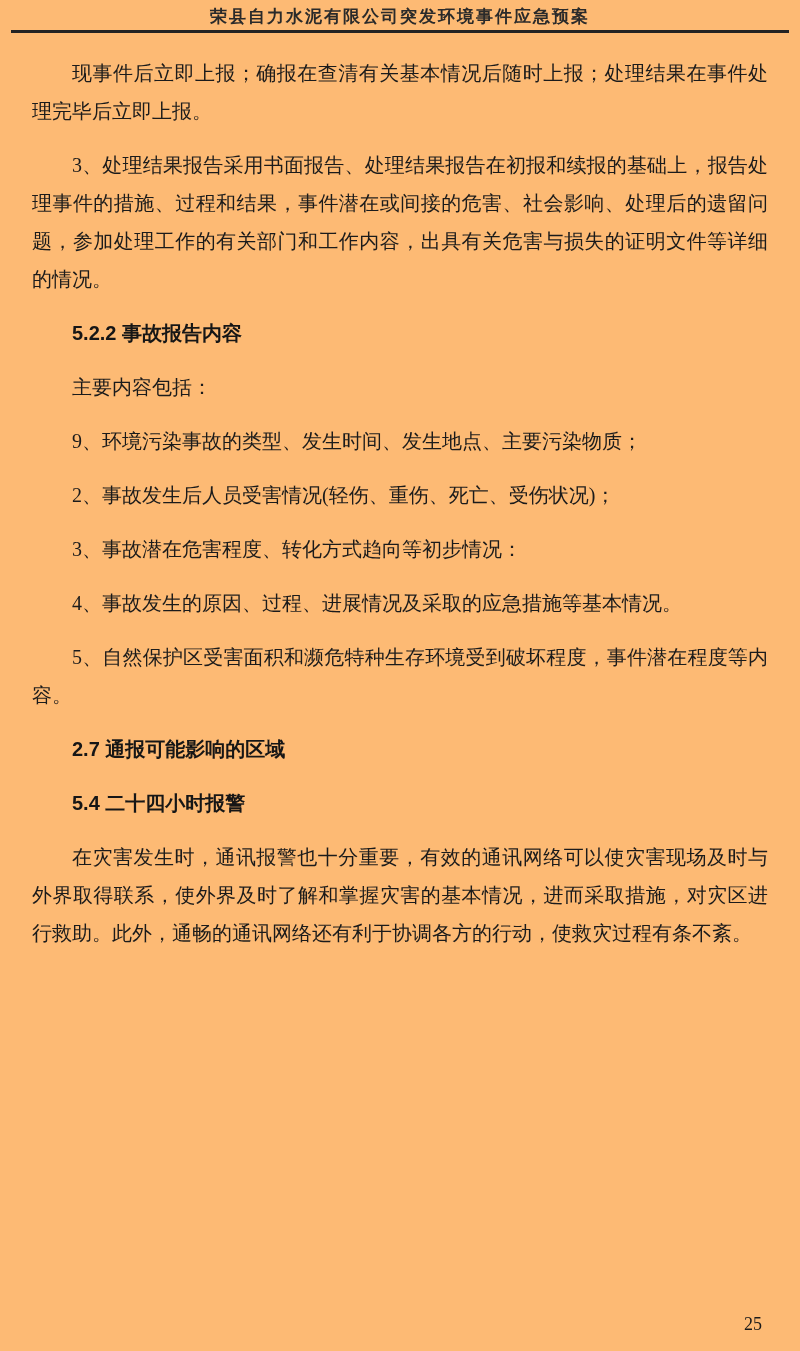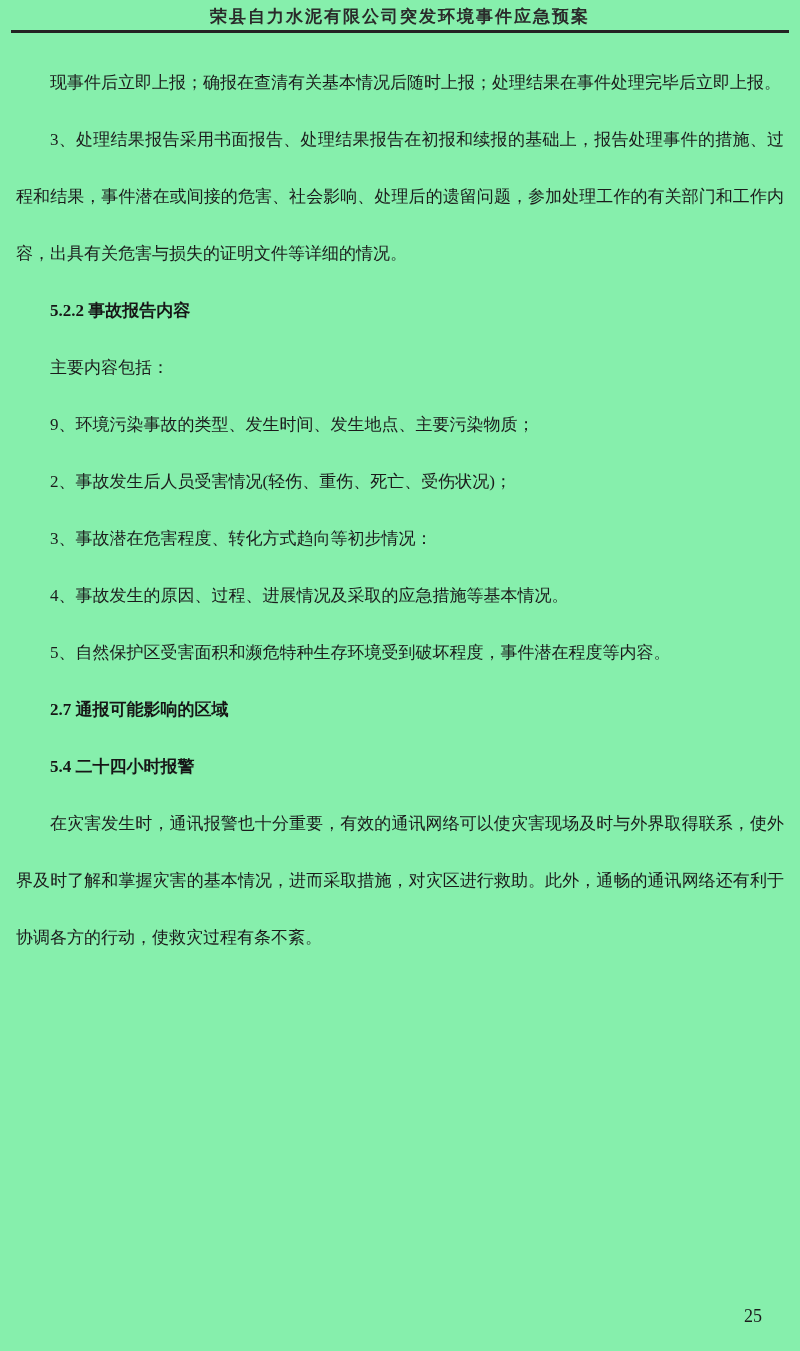--- a/index.html
+++ b/index.html
@@ -1,20 +1,20 @@
 <!DOCTYPE html>
 <html><head>
 <meta charset="utf-8">
 <style>
   html, body { margin: 0; padding: 0; background: #ffffff; }
   .page {
     position: relative;
     width: 800px;
     height: 1351px;
-    background: #86efac;
+    background: #fdba74;
     color: #1b1b1b;
     font-family: "Liberation Serif", "DejaVu Serif", serif;
     overflow: hidden;
     box-sizing: border-box;
   }
   .doc-header { padding-top: 7px; }
   .doc-header-title {
     text-align: center;
     font-size: 17px;
     letter-spacing: 2px;
@@ -28,36 +28,36 @@
     background: #232323;
     margin: 4px 11px 0 11px;
   }
   .content {
     margin: 21px 16px 0 16px;
     font-size: 21.5px;
     line-height: 41.85px;
     text-align: justify;
   }
   .content p, .content h2 {
-    margin: 0;
+    margin: 16px;
     padding: 0;
     text-indent: 2em;
-    font-size: 17px;
-    line-height: 57px;
+    font-size: 20px;
+    line-height: 38px;
   }
   .content h2 {
-    font-family: Liberation Serif, serif;
+    font-family: Liberation Sans, sans-serif;
     font-weight: bold;
     color: #161616;
     text-align: left;
   }
   .page-number {
     position: absolute;
     right: 38px;
-    bottom: 24px;
+    bottom: 16px;
     font-size: 18px;
     color: #1b1b1b;
   }
 </style>
 </head>
 <body>
 
 <div class="page">
 
   <div class="doc-header">

